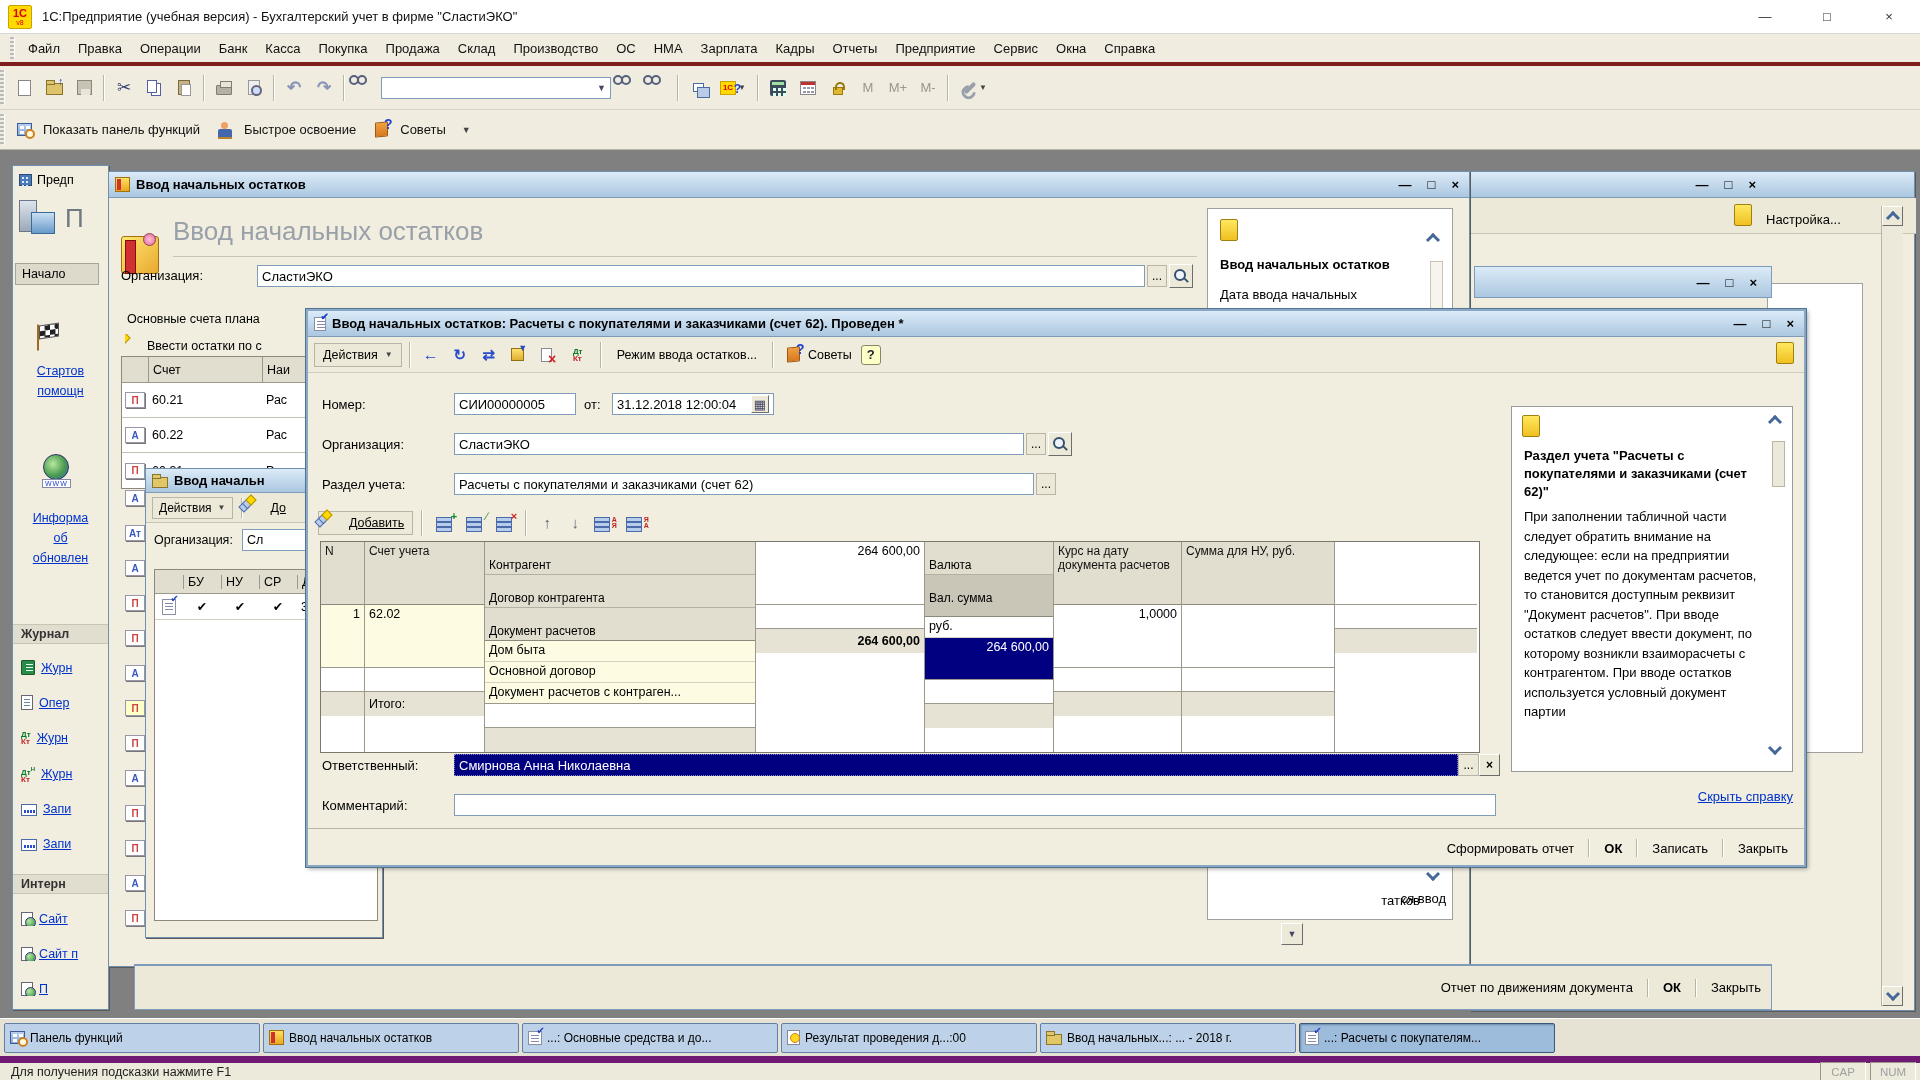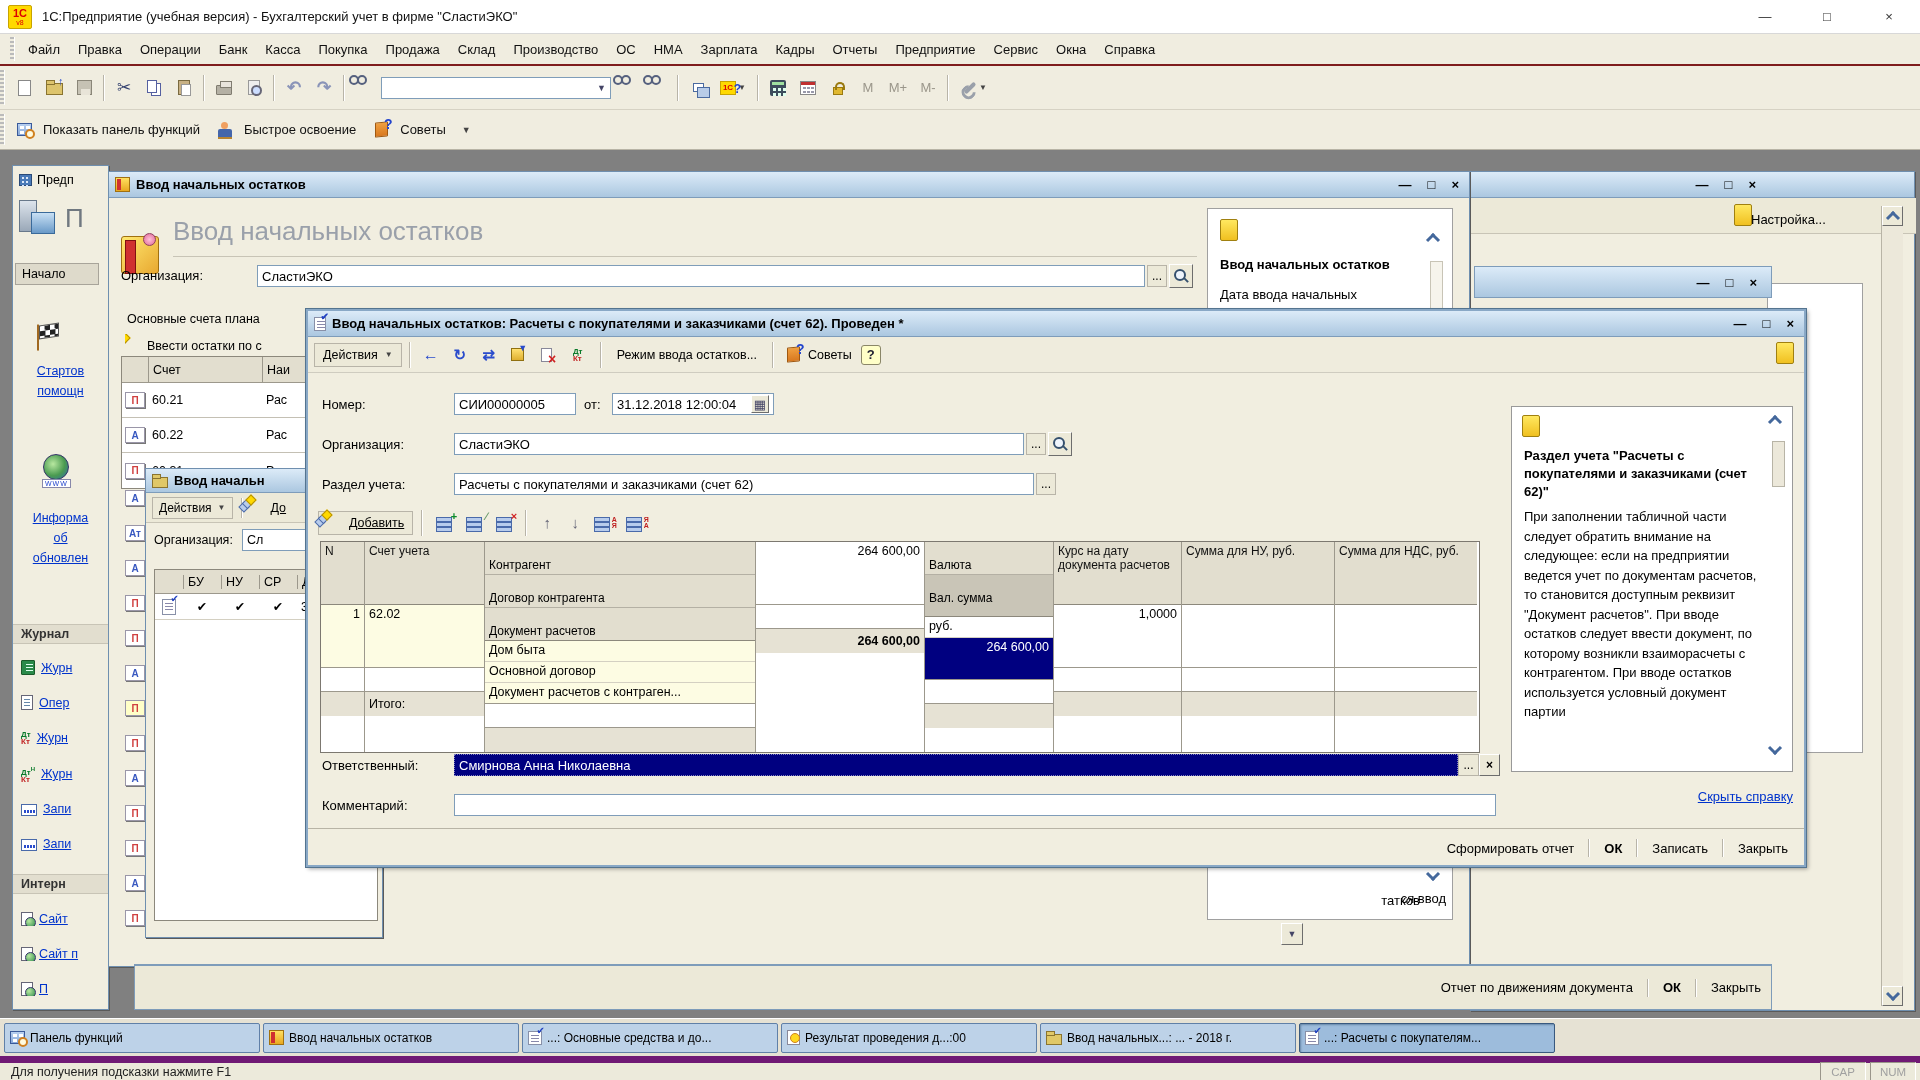--- a/index.html
+++ b/index.html
@@ -9,21 +9,21 @@
 
   
   .titlebar { position:absolute; left:0; top:0; width:1920px; height:34px; background:#fff; display:flex; align-items:center; border-bottom:1px solid #d8d8d8; }
   .logo1c { width:24px; height:24px; margin:0 10px 0 8px; background:#ffd900; border:1px solid #c8a400; border-radius:2px; display:flex; flex-direction:column; align-items:center; justify-content:center; line-height:1; }
   .logo1c .l1 { color:#d00; font-weight:bold; font-size:11px; }
   .logo1c .l2 { color:#d00; font-size:7px; }
   .titlebar .ttl { font-size:13px; color:#111; }
   .winbtns { margin-left:auto; display:flex; height:34px; }
   .winbtns span { width:62px; text-align:center; line-height:34px; font-size:13px; color:#333; }
 
-  .menubar { position:absolute; left:0; top:34px; width:1920px; height:32px; background:#f0ede0; border-bottom:2px solid #7f1d1d; display:flex; align-items:center; padding-left:10px;text-align:center; }
+  .menubar { position:absolute; left:0; top:34px; width:1920px; height:32px; background:#f0ede0; border-bottom:4px solid #7f1d1d; display:flex; align-items:center; padding-left:10px;text-align:center; }
   .menubar .mi { font-size:13px; padding:4px 9px; color:#111; }
   .handle { width:5px; height:80%; margin-right:4px; background:repeating-linear-gradient(#bbb 0 2px, #f0ede0 2px 4px); border-right:1px solid #fff; }
 
   .tb { position:absolute; left:0; width:1920px; background:#f0ede0; display:flex; align-items:center; }
   .tb1 { top:66px; height:44px; border-bottom:1px solid #d6d2c4; }
   .tb2 { top:110px; height:40px; border-bottom:1px solid #b8b4a6; }
   .tbtn { width:30px; height:30px; display:flex; align-items:center; justify-content:center; position:relative; }
   .tsep { width:2px; height:26px; margin:0 4px; border-left:1px solid #b8b4a8; border-right:1px solid #fff; }
   .tlabel { font-size:13px; color:#111; margin:0 10px 0 4px; }
   .mtxt { font-size:13px; color:#9a968a; width:30px; text-align:center; }
@@ -367,21 +367,21 @@
   <div class="iwin" style="left:1470px;top:171px;width:445px;height:840px;">
     <div class="itb">
       <div class="ctl" style="margin-right:148px;">
         <span>—</span>
         <span>□</span>
         <span>×</span>
       </div>
     </div>
     <div class="abs" style="left:0;top:26px;width:445px;height:36px;background:#ece9d8;border-bottom:1px solid #c8c4b6;"></div>
     <div class="abs ico-info" style="left:263px;top:32px;"></div>
-    <div class="abs" style="left:280px;top:40px;font-size:13px;">Настройка...</div>
+    <div class="abs" style="left:295px;top:40px;font-size:13px;">Настройка...</div>
     <div class="abs" style="left:296px;top:111px;width:96px;height:470px;background:#fff;border:1px solid #a0a0a0;"></div>
     <div class="abs scrolltrack" style="left:410px;top:34px;width:22px;height:800px;">
       <div class="b3 sbtn" style="position:absolute;top:0;left:0;">
           <span class="chev chev-up" style="margin-top:4px;"></span>
         </div>
       <div class="b3 sbtn" style="position:absolute;bottom:0;left:0;">
           <span class="chev chev-dn" style="margin-bottom:4px;"></span>
         </div>
     </div>
   </div>
@@ -679,21 +679,20 @@
         <div class="gf"></div>
           <div class="gt"></div>
       </div>
       <div class="gcol" style="width:153px;">
         <div class="gh">Сумма для НУ, руб.</div>
         <div class="gd"></div>
         <div class="gf"></div>
           <div class="gt"></div>
       </div>
       <div class="gcol" style="width:142px;">
-        <div class="gh">Сумма для НДС, руб.</div>
         <div class="gd"></div>
         <div class="gf"></div>
           <div class="gt"></div>
       </div>
     </div>
 
     <div class="abs" style="left:14px;top:447px;font-size:13px;">Ответственный:</div>
     <div class="abs fld" style="left:146px;top:443px;width:1004px;background:#000080;color:#fff;border:1px dotted #8080c0;">
         <span>Смирнова Анна Николаевна</span>
       </div>

